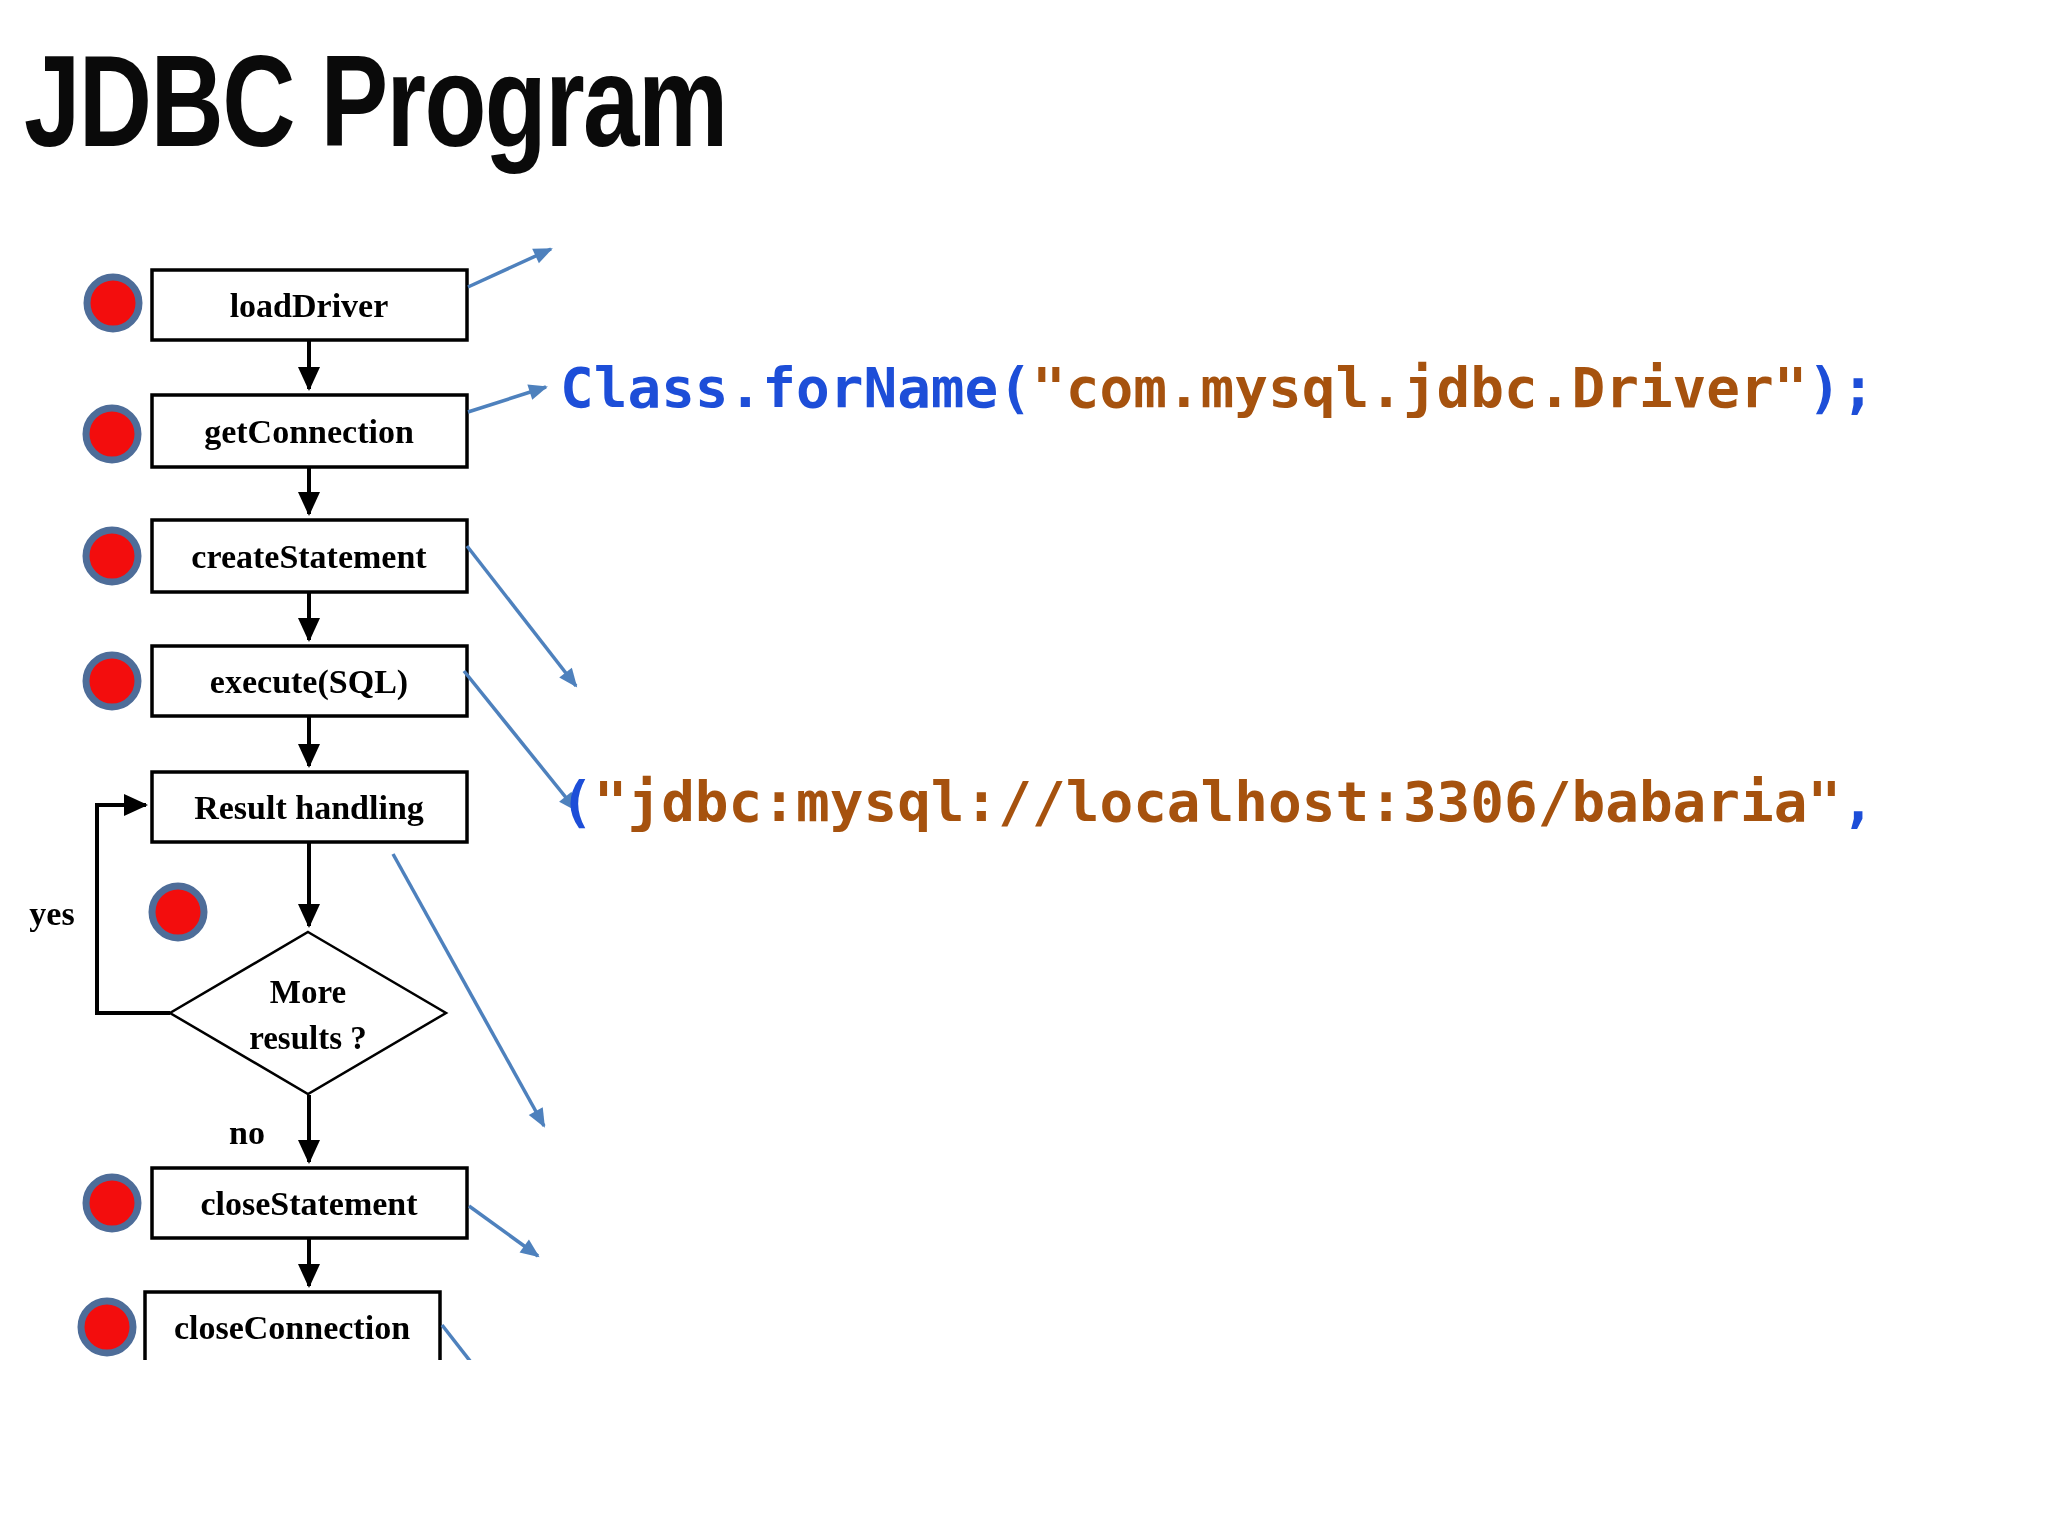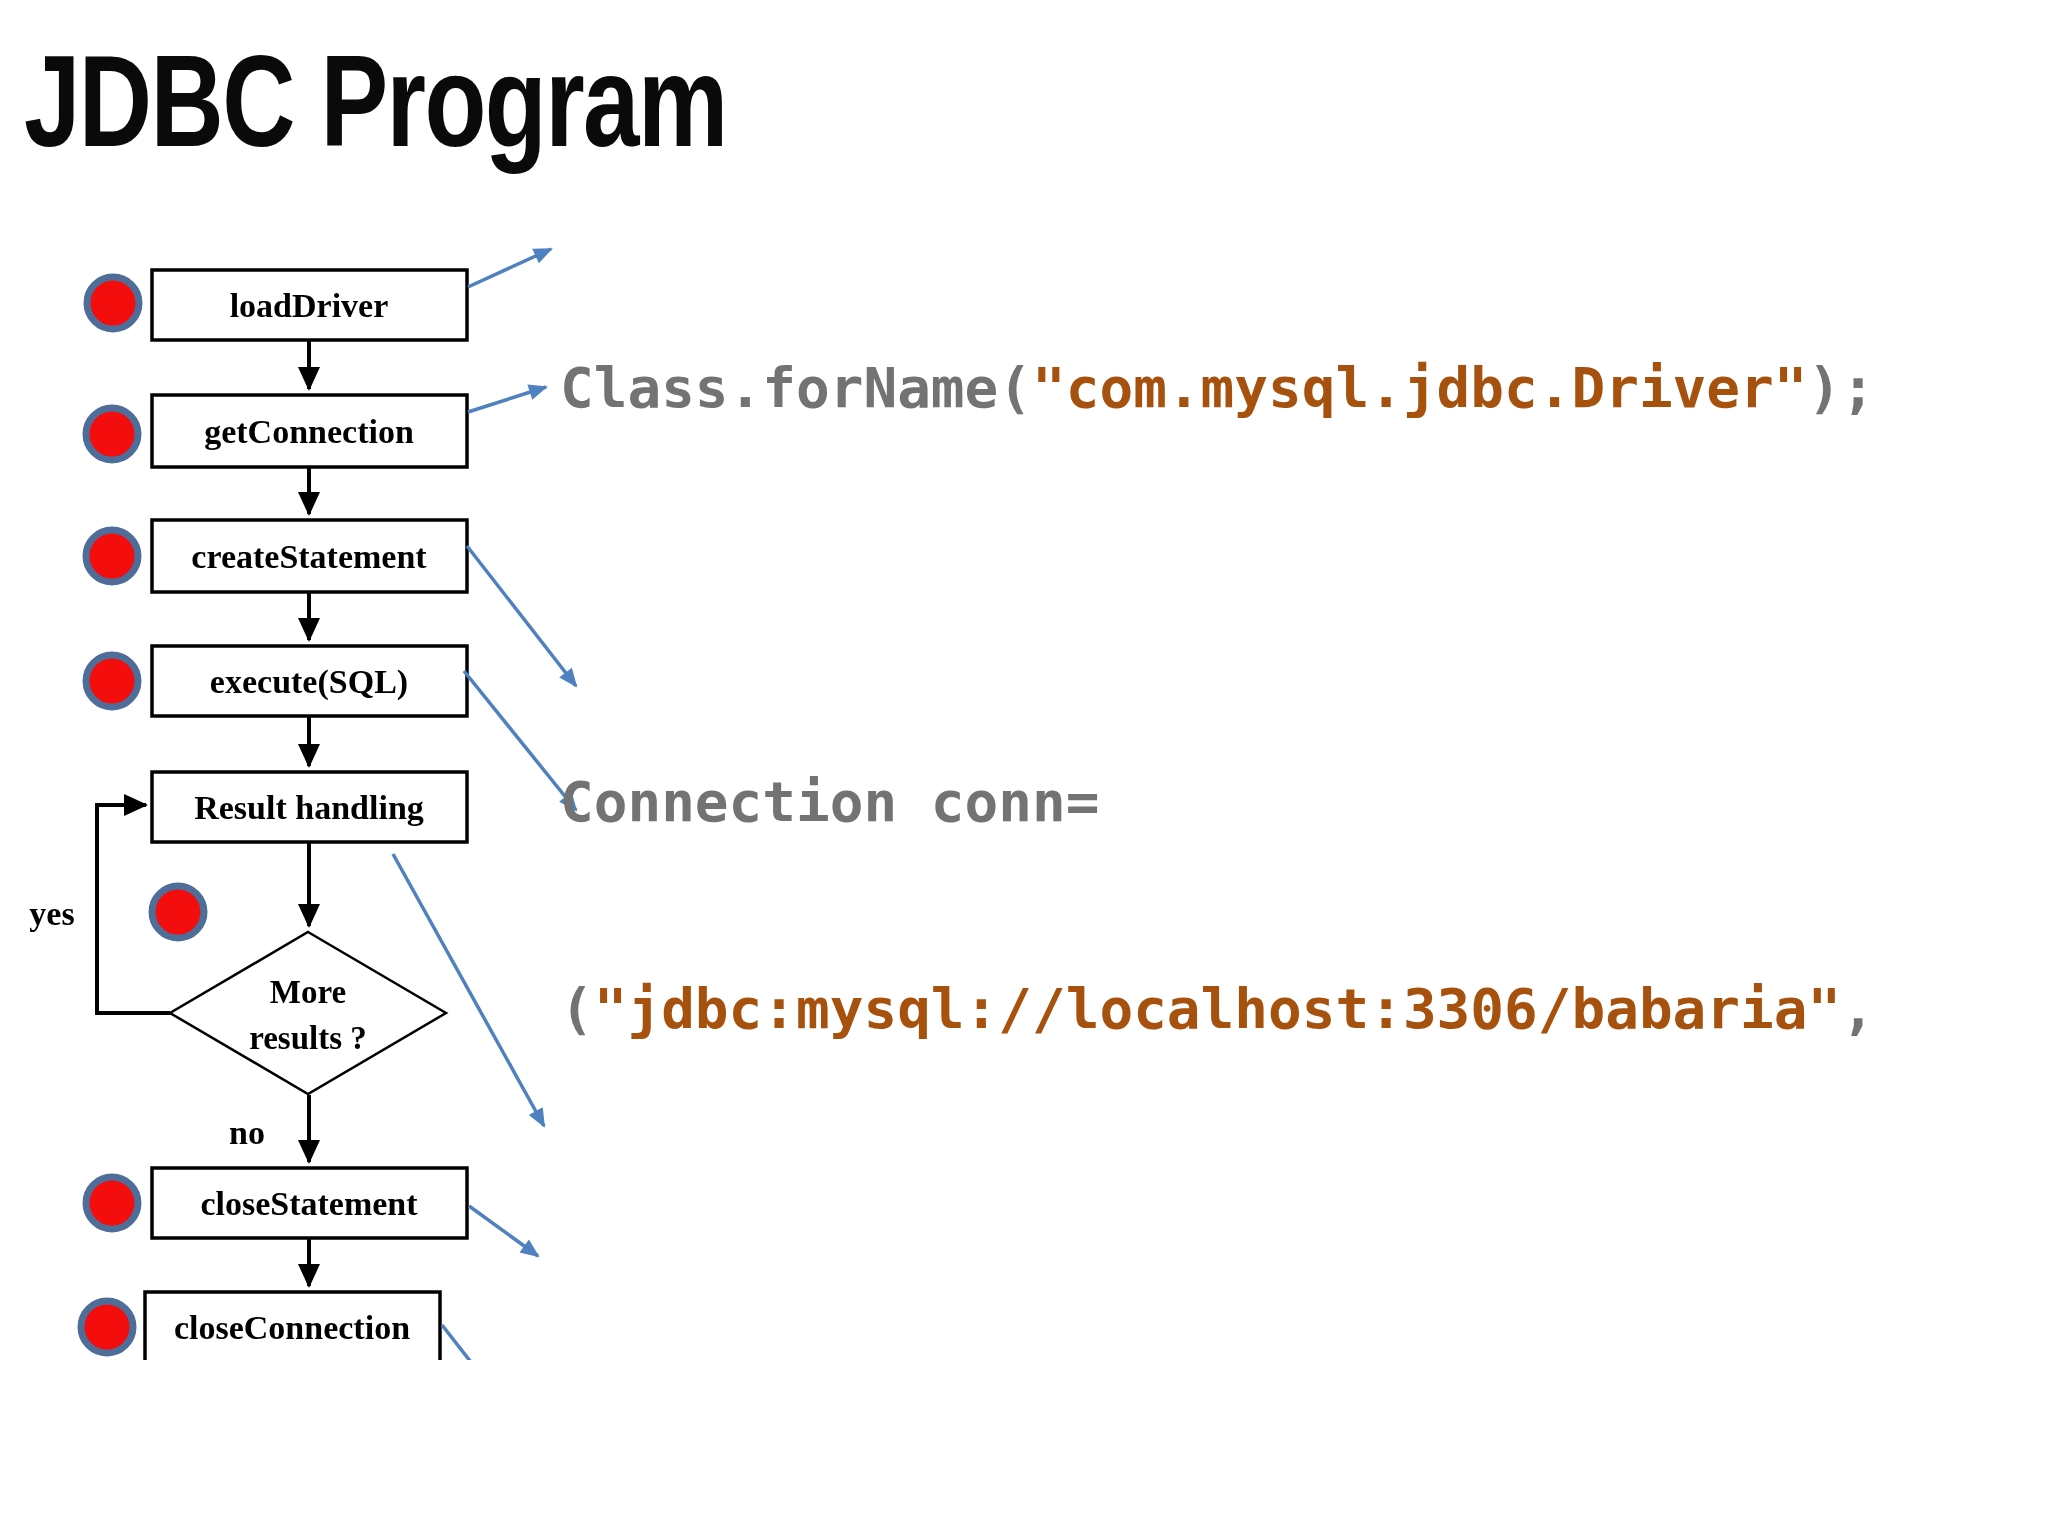--- a/index.html
+++ b/index.html
@@ -9,21 +9,21 @@
          font-weight:600;color:#0a0a0a;letter-spacing:-2px;
          transform:scaleX(0.78);transform-origin:0 0;white-space:nowrap;}
   svg.flow{position:absolute;left:0;top:0;width:2048px;height:1536px;}
   .bx{font:bold 34px "Liberation Serif",serif;fill:#000;text-anchor:middle;}
   .lbl{font:bold 34px "Liberation Serif",serif;fill:#000;text-anchor:middle;}
   .dmt{font:bold 33px "Liberation Serif",serif;fill:#000;text-anchor:middle;}
   .code{position:absolute;left:560px;top:215px;
         font-family:"DejaVu Sans Mono","Liberation Mono",monospace;
         font-weight:bold;font-size:56px;line-height:69px;white-space:pre;}
   .cl{height:69px;}
-  .c0{color:#737373;}
+  .c0{color:#1d4ed8;}
   .c1{color:#A6520E;}
   .pagenum{position:absolute;left:1888px;top:1436px;font-size:32px;color:#8b5cf6;}
 </style>
 </head>
 <body>
 
 <div class="slide">
 
   <h1 class="title">JDBC Program</h1>
 
@@ -82,21 +82,20 @@
     <text class="bx" x="292" y="1339">closeConnection</text>
     <text class="dmt" x="308" y="1003">More</text>
     <text class="dmt" x="308" y="1049">results ?</text>
     <text class="lbl" x="52" y="925">yes</text>
     <text class="lbl" x="247" y="1144">no</text>
   </svg>
 
   <div class="code">
     <div class="cl"><span class="c0">Class.forName(</span><span class="c1">"com.mysql.jdbc.Driver"</span><span class="c0">);</span></div>
     <div class="cl"></div>
-    <div class="cl"><span class="c0">Connection conn=</span></div>
     <div class="cl"><span class="c0">(</span><span class="c1">"jdbc:mysql://localhost:3306/babaria"</span><span class="c0">,</span></div>
     
     
     
     
     
     
     
     
     

